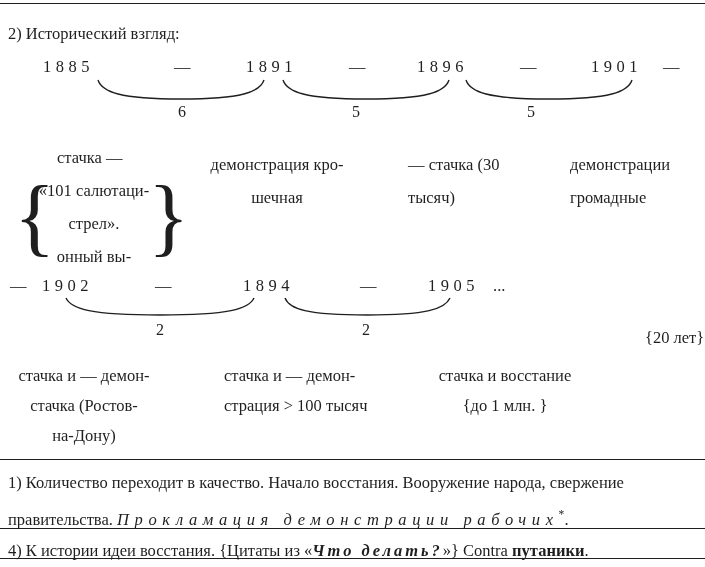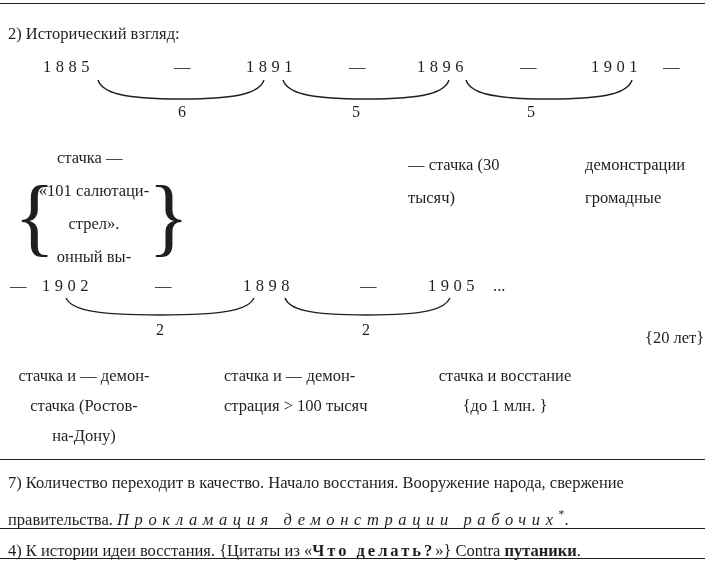--- a/index.html
+++ b/index.html
@@ -24,21 +24,21 @@
   .center{text-align:center;}
   .bigbrace{
     position:absolute;
     font-size:86px;
     line-height:96px;
     font-weight:400;
     color:#1f1f1f;
   }
   .brace-svg{position:absolute;overflow:visible;}
   .spaced-it{font-style:italic;letter-spacing:0.34em;}
-  .spaced-b{font-weight:bold;letter-spacing:0.18em;}
+  .spaced-b{font-weight:bold;letter-spacing:0.18em;font-style:italic;}
   sup.fn{vertical-align:super;font-size:70%;font-style:normal;letter-spacing:0;}
   .para{position:absolute;line-height:31.5px;white-space:nowrap;}
 </style>
 </head>
 <body>
 
 <div class="page">
 
   <div class="rule" style="top:3px"></div>
   <div class="rule" style="top:459px"></div>
@@ -73,35 +73,39 @@
   <div class="abs" style="left:57px;top:148px">стачка —</div>
 
   <div class="bigbrace" style="left:14px;top:168px">{</div>
   <div class="col center" style="left:38px;top:174px;width:112px">
     <div>«101 салютаци-</div>
     <div>стрел».</div>
     <div>онный вы-</div>
   </div>
   <div class="bigbrace" style="left:148px;top:168px">}</div>
 
+  <div class="col center" style="left:202px;top:148px;width:150px">
+    <div>демонстрация кро-</div>
+    <div>шечная</div>
+  </div>
 
   <div class="col" style="left:408px;top:148px;width:120px">
     <div><span>— стачка (</span><span class="it">30</span></div>
     <div>тысяч)</div>
   </div>
 
-  <div class="col" style="left:585px;top:148px;width:120px">
+  <div class="col" style="left:570px;top:148px;width:120px">
     <div>демонстрации</div>
     <div>громадные</div>
   </div>
 
   <div class="abs dash" style="left:10px;top:276px">—</div>
   <div class="abs yr" style="left:42px;top:276px">1902</div>
   <div class="abs dash" style="left:155px;top:276px">—</div>
-  <div class="abs yr it" style="left:243px;top:276px">1898</div>
+  <div class="abs yr it" style="left:243px;top:276px">1894</div>
   <div class="abs dash" style="left:360px;top:276px">—</div>
   <div class="abs yr it" style="left:428px;top:276px">1905</div>
   <div class="abs it" style="left:493px;top:276px">...</div>
 
   <svg class="brace-svg" style="left:64px;top:296px" width="192" height="22" viewBox="0 0 192 22" preserveAspectRatio="none">
       <path d="M2,2 C7,13 27,19 96,19 C165,19 185,13 190,2" stroke="#1f1f1f" stroke-width="1.4" fill="none"></path>
     </svg>
   <svg class="brace-svg" style="left:283px;top:296px" width="169" height="22" viewBox="0 0 169 22" preserveAspectRatio="none">
       <path d="M2,2 C6,13 24,19 84,19 C144,19 162,13 167,2" stroke="#1f1f1f" stroke-width="1.4" fill="none"></path>
     </svg>
@@ -120,19 +124,19 @@
     <div>стачка и — демон-</div>
     <div>страция &gt; 100 тысяч</div>
   </div>
 
   <div class="col2r center" style="left:430px;top:361px;width:150px">
     <div>стачка и восстание</div>
     <div>{до 1 млн. }</div>
   </div>
 
   <div class="para" style="left:8px;top:467px;width:697px">
-    <div>7) Количество переходит в качество. Начало восстания. Вооружение народа, свержение</div>
+    <div>1) Количество переходит в качество. Начало восстания. Вооружение народа, свержение</div>
     <div><span>правительства. </span><span class="spaced-it">Прокламация демонстрации рабочих</span><sup class="fn">*</sup><span>.</span></div>
   </div>
 
   <div class="para" style="left:8px;top:535px"><span>4) К истории идеи восстания. {Цитаты из «</span><span class="spaced-b">Что делать?</span><span>»} Contra </span><span class="bold">путаники</span><span>.</span></div>
 
 </div>
 
 </body></html>

